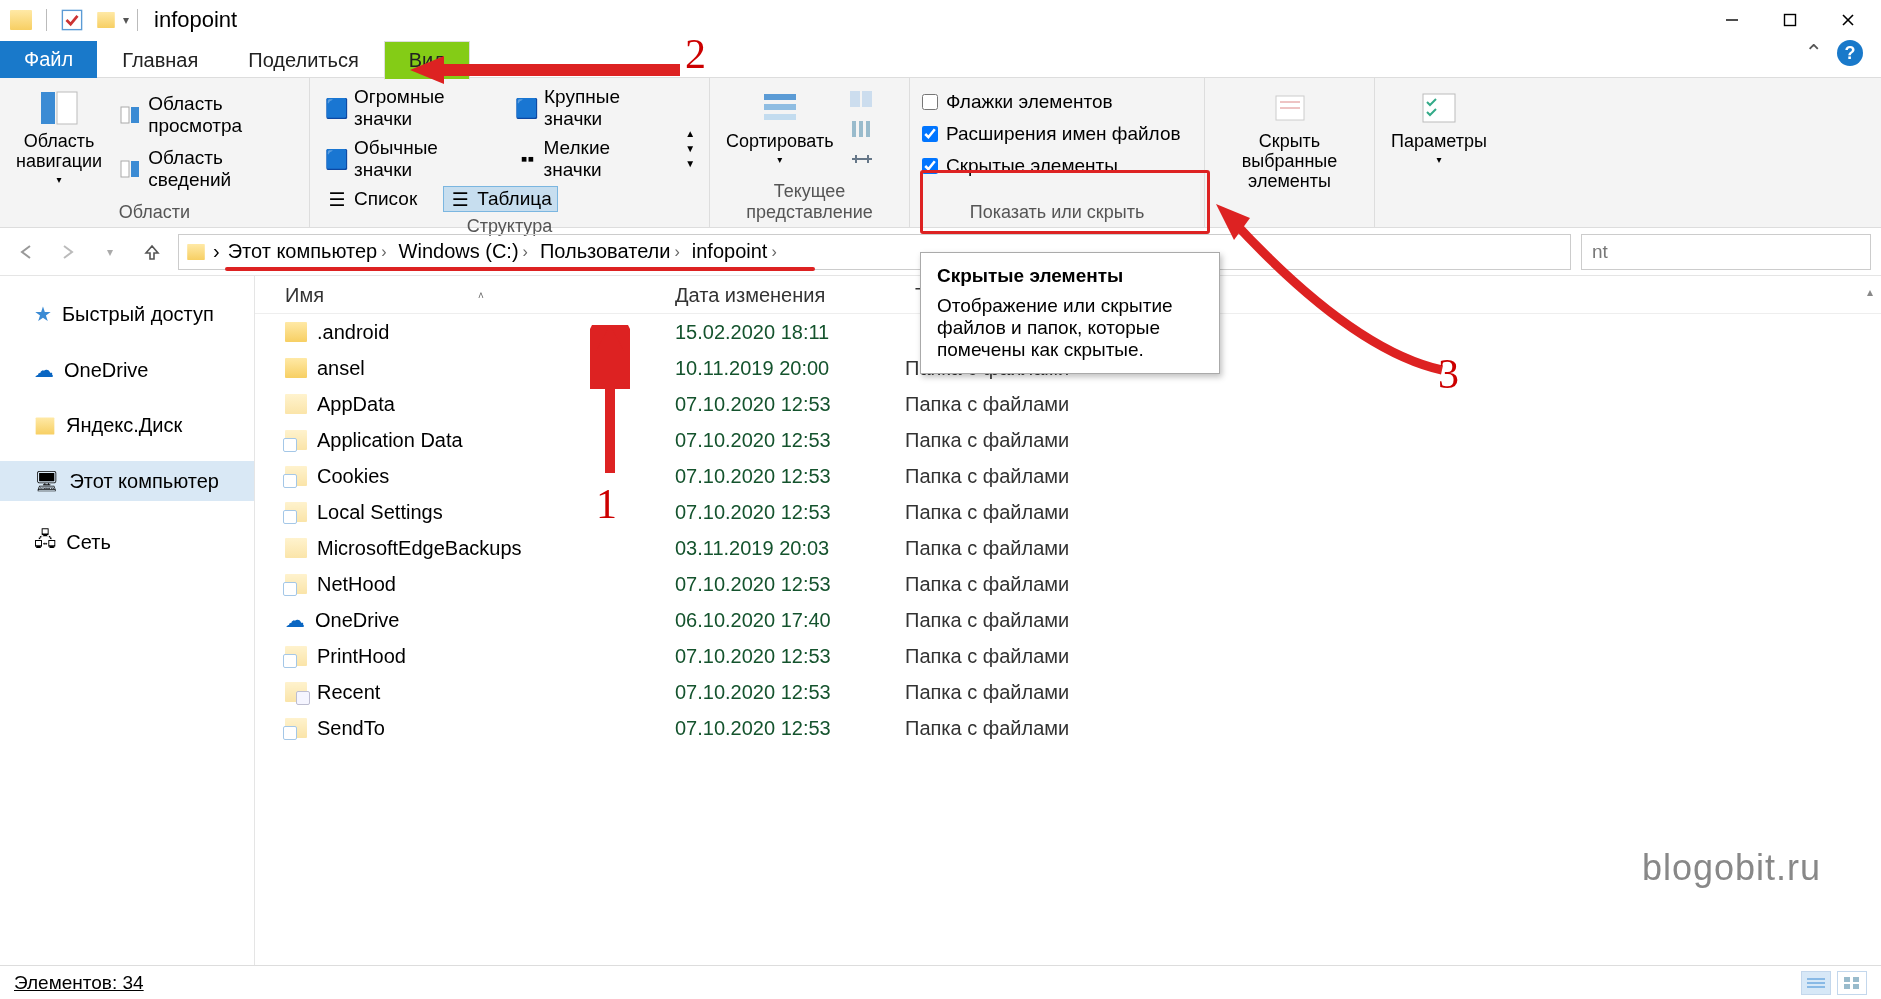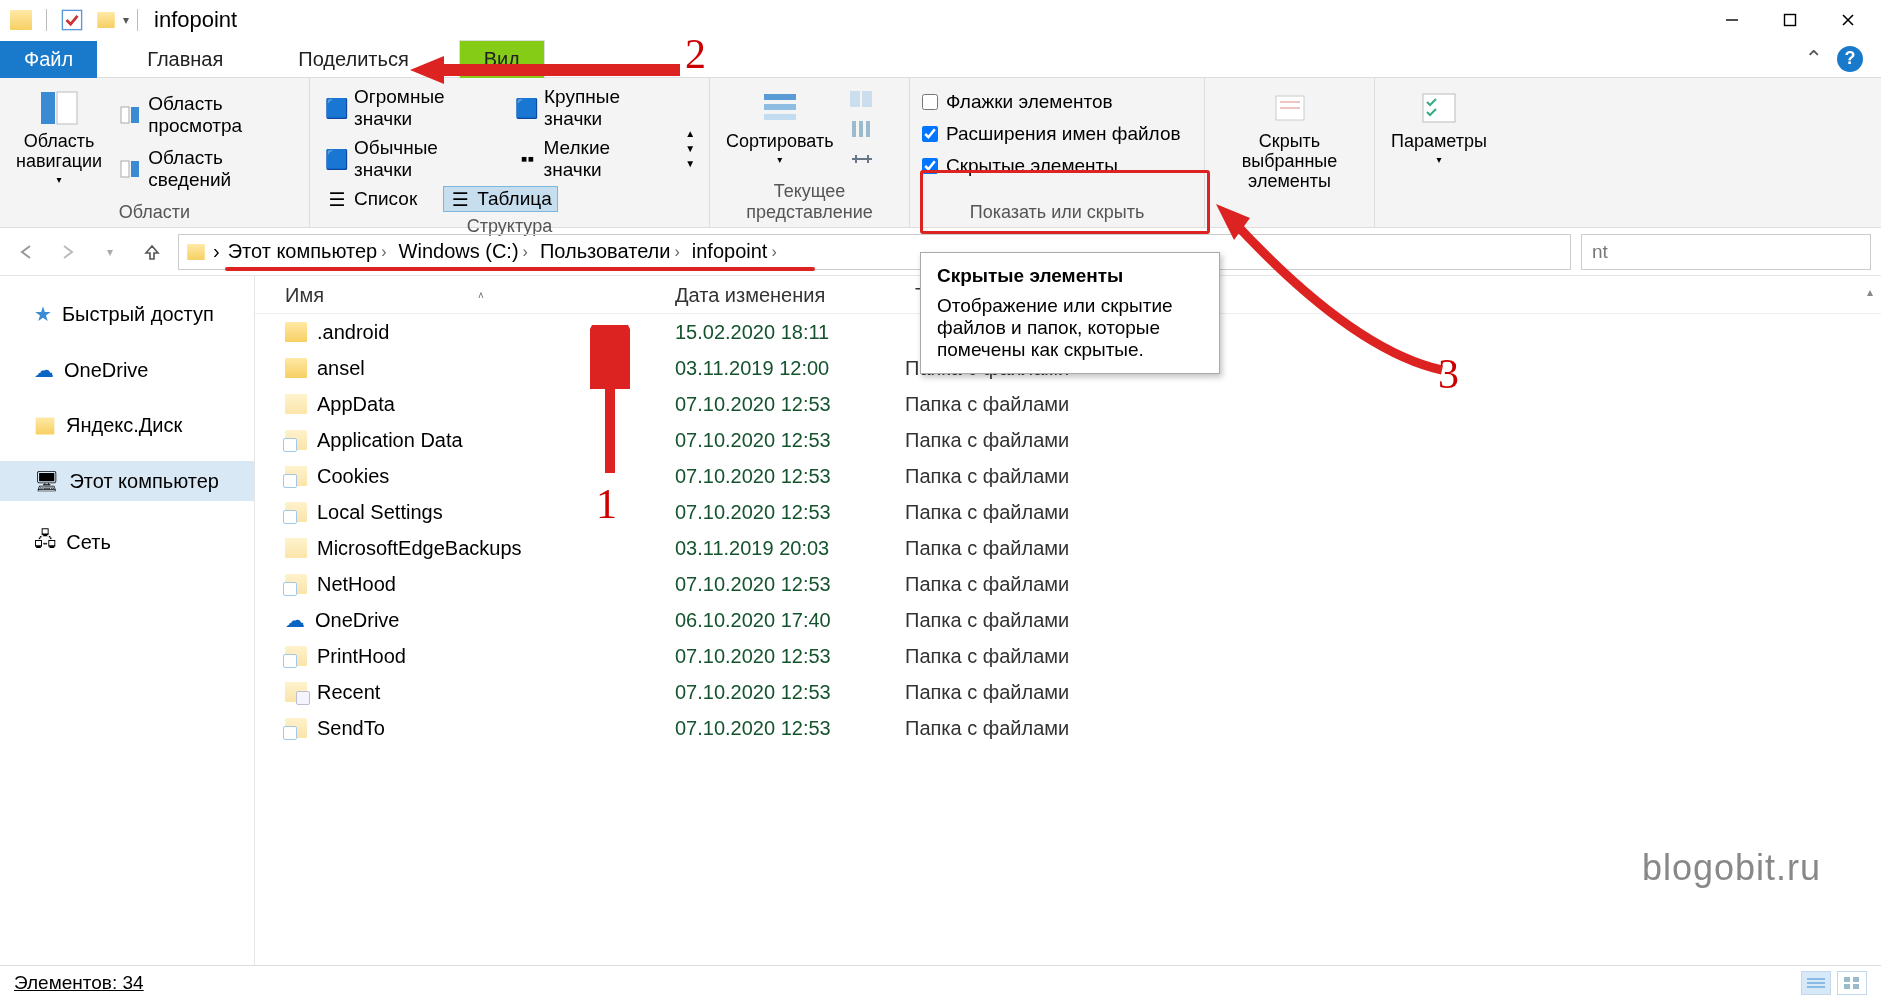--- a/index.html
+++ b/index.html
@@ -8,21 +8,21 @@
 
 .titlebar { height: 40px; display: flex; align-items: center; padding: 0 4px; }
 .tb-icon { width: 22px; height: 22px; margin: 0 6px; display: inline-flex; align-items: center; justify-content: center; }
 .tb-sep { height: 22px; width: 1px; background: #bbb; margin: 0 8px; }
 .tb-title { margin-left: 8px; font-size: 22px; color: #000; }
 .tb-right { margin-left: auto; display: flex; }
 .win-btn { width: 58px; height: 36px; display: flex; align-items: center; justify-content: center; font-size: 20px; }
 .win-btn svg { width: 14px; height: 14px; }
 
 
-.tabs { height: 38px; display: flex; align-items: center; border-bottom: 1px solid #ddd; gap: 25px; }
+.tabs { height: 38px; display: flex; align-items: flex-start; border-bottom: 1px solid #ddd; }
 .tab { padding: 7px 24px; font-size: 20px; color: #222; border: 1px solid transparent; position: relative; top: 1px; }
 .tab.blue { background: #1979ca; color: #fff; border: none; }
 .tab.active { background: #84cc16; border: 1px solid #ddd; border-bottom: 1px solid #f4f4f4; }
 .tabs-right { margin-left: auto; display: flex; align-items: center; padding-right: 18px; gap: 14px; }
 .help-circle { width: 26px; height: 26px; border-radius: 50%; background: #1979ca; color: #fff; display: flex; align-items: center; justify-content: center; font-size: 18px; font-weight: bold; }
 
 
 .ribbon { height: 150px; background: #f4f4f4; display: flex; border-bottom: 1px solid #ddd; }
 .rgroup { border-right: 1px solid #ddd; display: flex; flex-direction: column; justify-content: space-between; padding: 6px 10px 2px; }
 .rgroup-label { text-align: center; font-size: 18px; color: #555; padding: 4px 0 2px; }
@@ -404,21 +404,21 @@
             <span>.android</span>
           </div>
     <div class="c-date">15.02.2020 18:11</div>
     <div class="c-type"></div>
         </div>
         <div class="row">
     <div class="c-name">
             <span class="fold"></span>
             <span>ansel</span>
           </div>
-    <div class="c-date">03.11.2019 12:00</div>
+    <div class="c-date">10.11.2019 20:00</div>
     <div class="c-type">Папка с файлами</div>
         </div>
         <div class="row">
     <div class="c-name">
             <span class="fold faded"></span>
             <span>AppData</span>
           </div>
     <div class="c-date">07.10.2020 12:53</div>
     <div class="c-type">Папка с файлами</div>
         </div>

